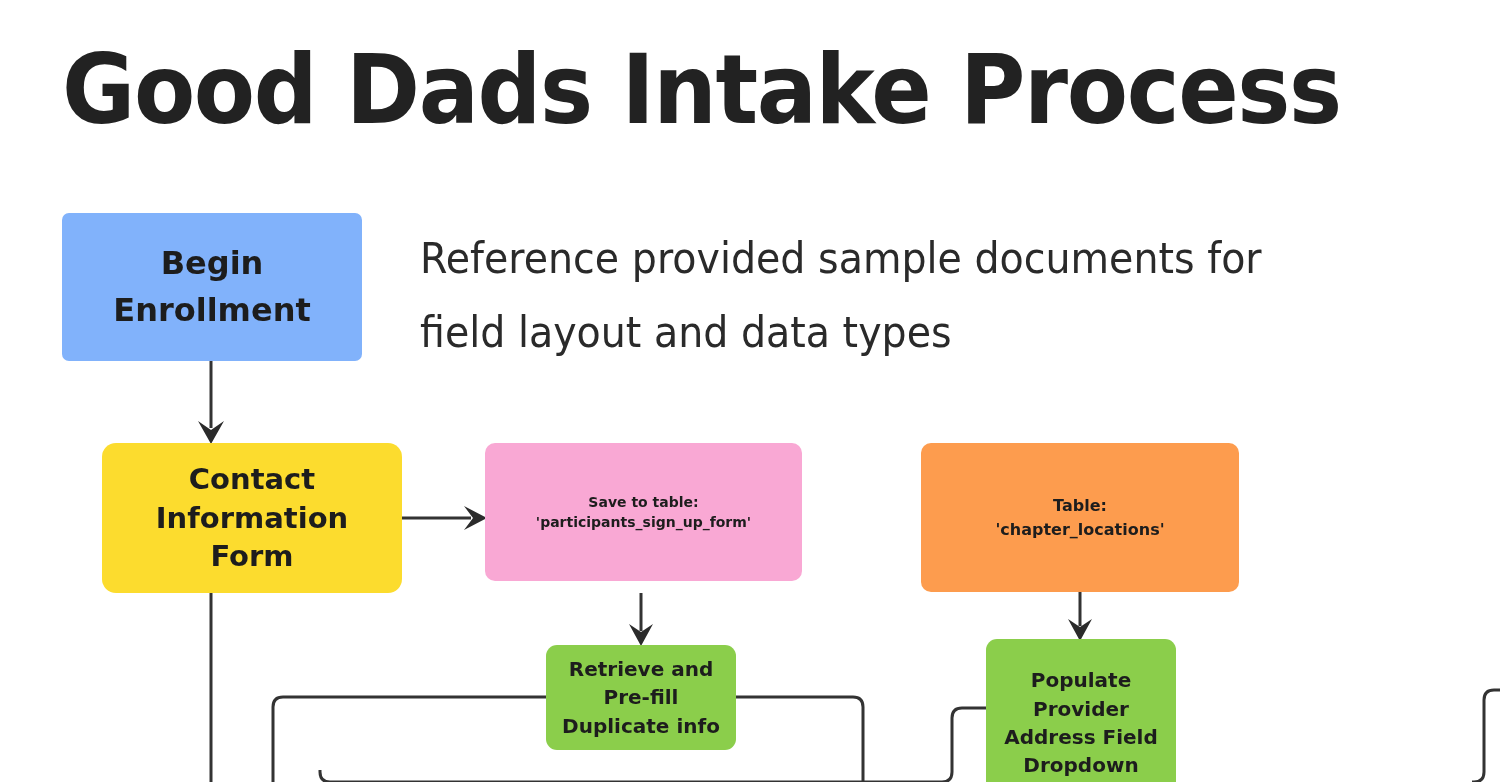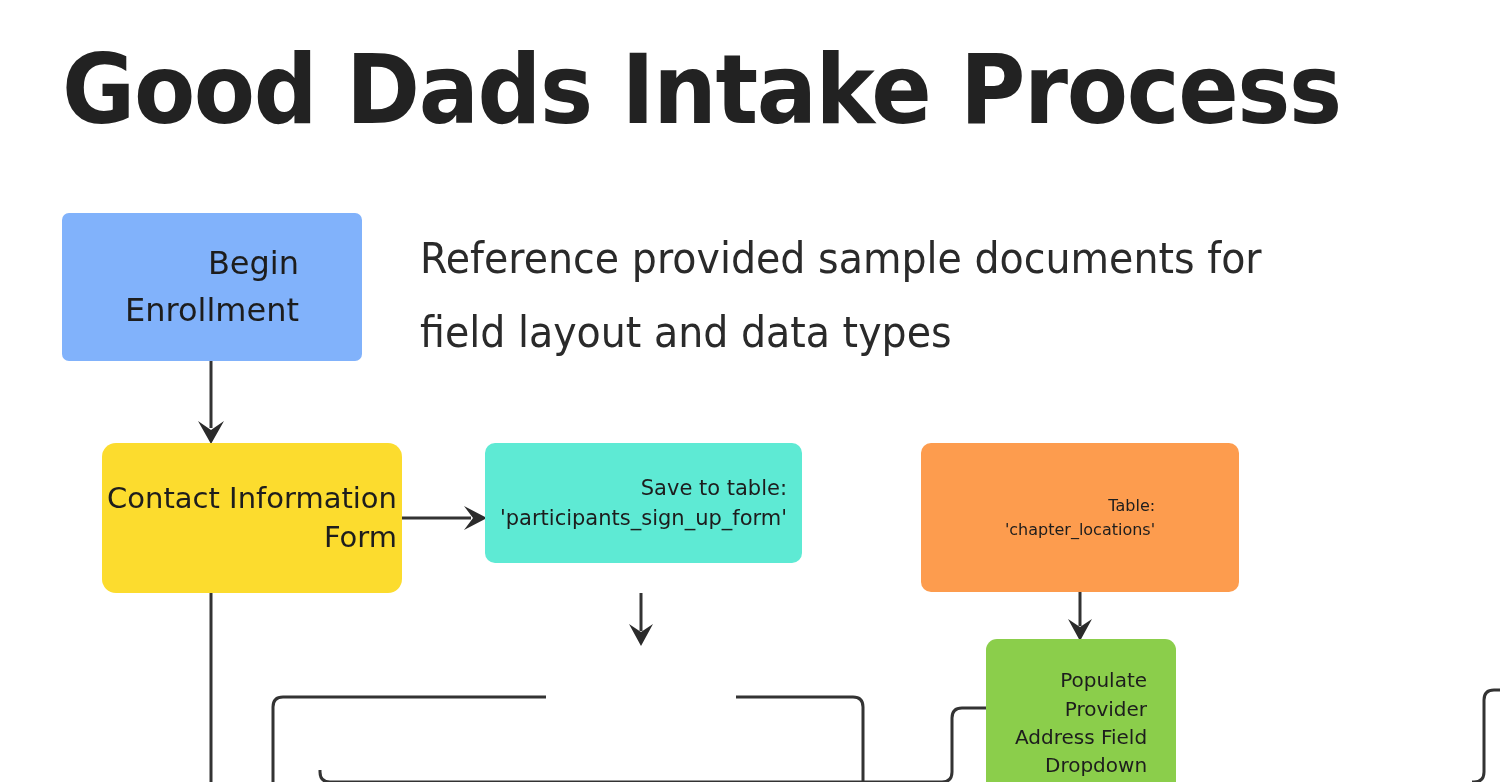--- a/index.html
+++ b/index.html
@@ -72,24 +72,24 @@
     fill: #2b2b2b;
   }
 
   
   .node {
     position: absolute;
     box-sizing: border-box;
     display: flex;
     align-items: center;
     justify-content: center;
-    text-align: right;
+    text-align: center;
     color: #1d1d1d;
     font-family: "DejaVu Sans", sans-serif;
-    font-weight: 400;
+    font-weight: 700;
     white-space: pre-line;
   }
   .node-begin {
     left: 62px; top: 213px;
     width: 300px; height: 148px;
     background: #81B2FB;
     border-radius: 7px;
     font-size: 32px;
     line-height: 1.48;
   }
@@ -97,24 +97,24 @@
     left: 62px; top: 443px;
     width: 300px; height: 150px;
     background: #FCDC2E;
     border-radius: 14px;
     font-size: 29px;
     line-height: 1.34;
     margin-left: 40px;
   }
   .node-save {
     left: 485px; top: 443px;
-    width: 317px; height: 120px;
-    background: #5eead4;
+    width: 317px; height: 138px;
+    background: #f9a8d4;
     border-radius: 10px;
-    font-size: 21px;
+    font-size: 14px;
     line-height: 1.45;
   }
   .node-chapter {
     left: 921px; top: 443px;
     width: 318px; height: 149px;
     background: #FD9C4E;
     border-radius: 10px;
     font-size: 16px;
     line-height: 1.45;
   }
@@ -193,19 +193,22 @@
 
   <div class="node node-contact">Contact Information
 Form</div>
 
   <div class="node node-save">Save to table:
 'participants_sign_up_form'</div>
 
   <div class="node node-chapter">Table:
 'chapter_locations'</div>
 
+  <div class="node node-retrieve">Retrieve and
+Pre-fill
+Duplicate info</div>
 
   <div class="node node-populate">Populate
 Provider
 Address Field
 Dropdown</div>
 
 </div>
 
 </body></html>

